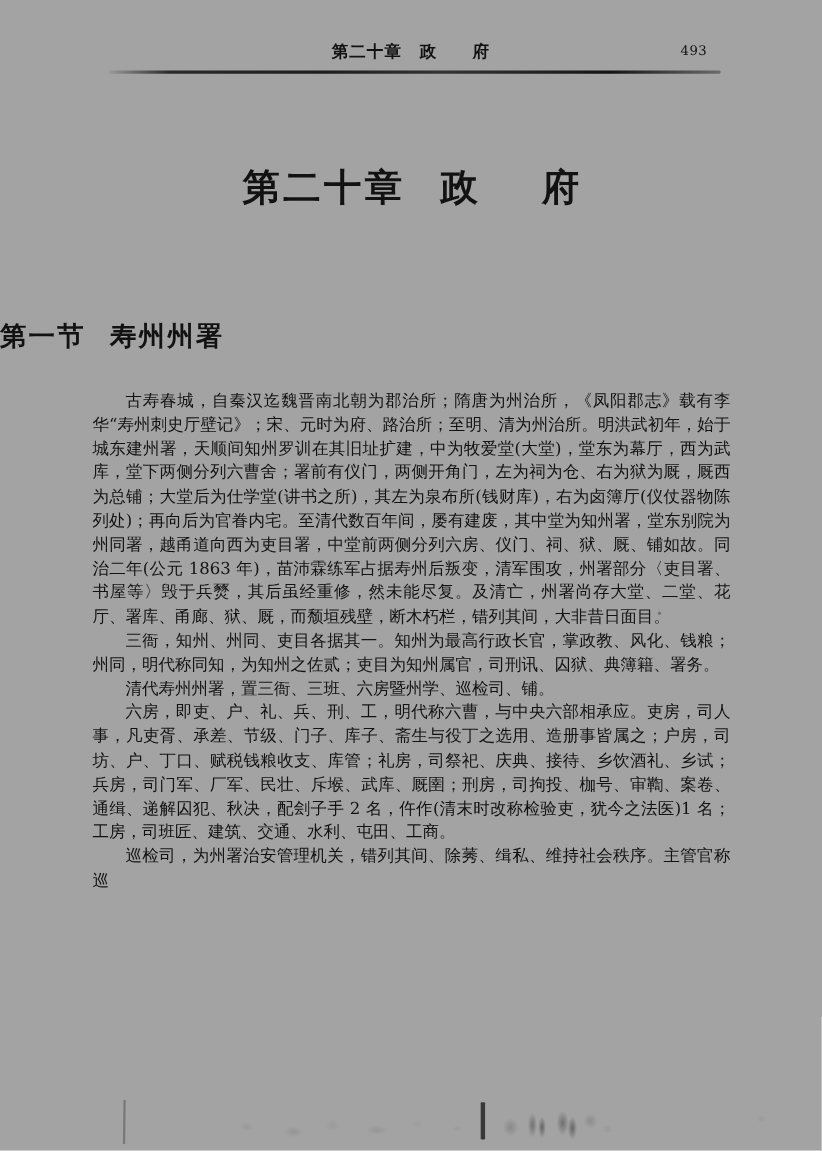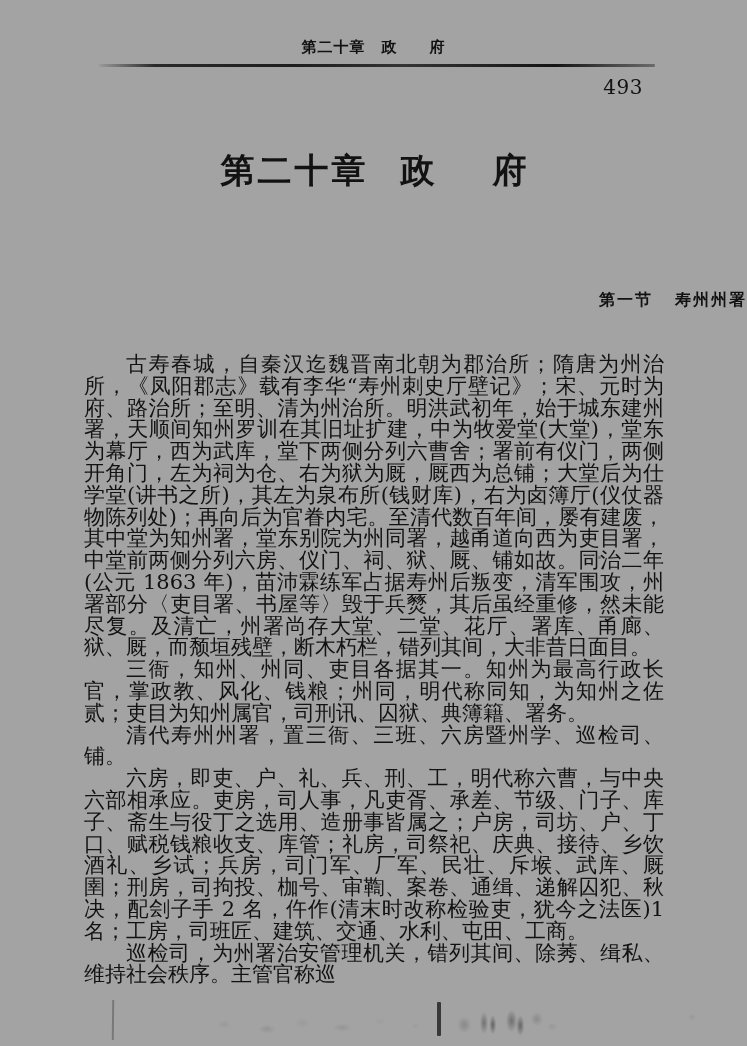--- a/index.html
+++ b/index.html
@@ -11,46 +11,46 @@
     color:#121212;
     overflow:hidden;
     margin:0 auto;
   }
   
   .running-header{position:absolute;top:38px;left:0;width:100%;height:22px;}
   .rh-title{
     position:absolute;left:50%;transform:translateX(-50%);
     font-size:15px;font-weight:bold;letter-spacing:1px;white-space:pre;
   }
-  .rh-page{position:absolute;right:104px;top:1px;font-size:20px;letter-spacing:.5px;margin-top:36px;}
+  .rh-page{position:absolute;right:104px;top:1px;font-size:12px;letter-spacing:.5px;}
   .header-rule{
     position:absolute;top:64px;left:99px;width:556px;height:3px;
     background:linear-gradient(90deg,#9a9a9a,#2a2a2a 10%,#1d1d1d 35%,#343434 55%,#141414 82%,#6b6b6b);
     border-radius:1px;
   }
   
   .chapter-title{
     position:absolute;top:148px;left:0;width:100%;
     margin:0;text-align:center;
     font-size:34px;font-weight:600;white-space:pre;
   }
   .ct-number{letter-spacing:3px;text-align:center;}
   .ct-w1{margin-left:32px;}
   .ct-w2{margin-left:58px;}
   
   .section-heading{
     position:absolute;top:290px;left:0;width:100%;
-    margin:0;text-align:right;
-    font-size:16px;font-weight:600;letter-spacing:2px;white-space:pre;
+    margin:0;text-align:left;
+    font-size:24px;font-weight:600;letter-spacing:2px;white-space:pre;
   }
   .sh-title{margin-left:22px;}
   
   .body-text{
     position:absolute;top:354px;left:84px;width:580px;
-    font-size:21px;line-height:21.8px;
+    font-size:15px;line-height:21.8px;
     text-align:justify;text-justify:inter-ideograph;
   }
   .para{margin:0;text-indent:2em;}
   
   .noise{position:absolute;pointer-events:none;}
   .noise-vline-left{left:112px;top:1000px;width:2px;height:40px;background:#6a6a6a;opacity:.75;transform:rotate(.6deg);}
   .noise-smudge-mid{
     left:196px;top:1008px;width:236px;height:30px;opacity:.55;
     background:
       radial-gradient(ellipse 9px 6px at 12% 55%, rgba(110,110,110,.35), transparent 70%),

